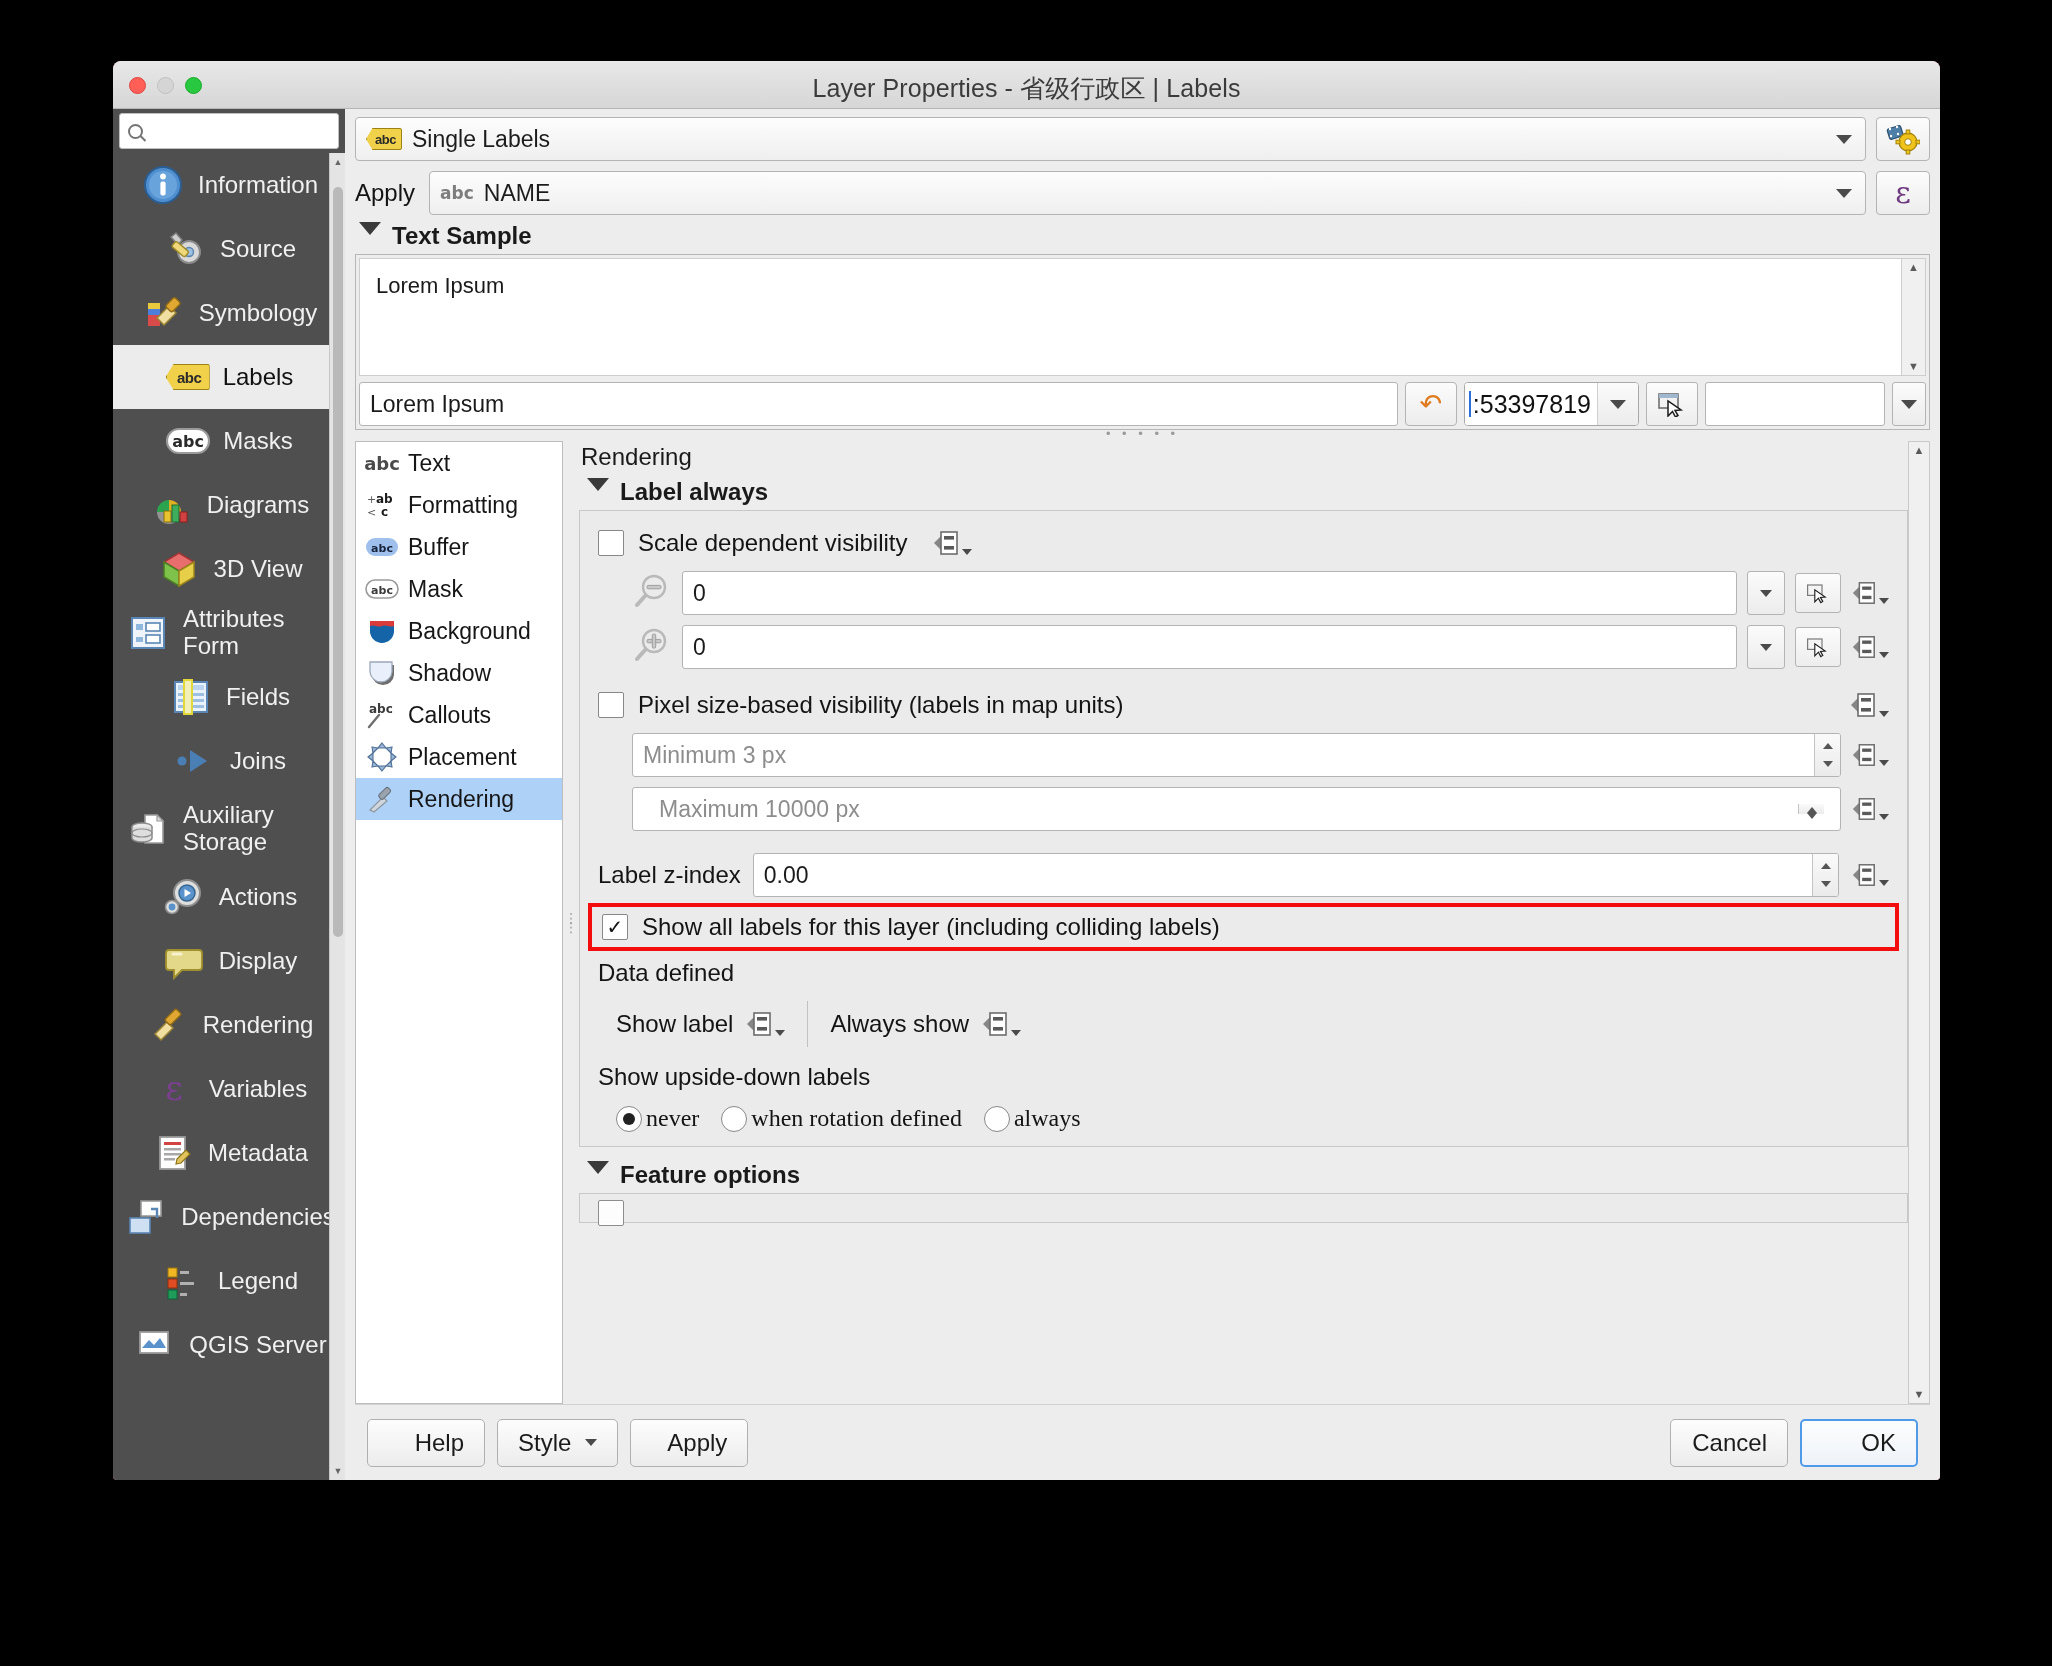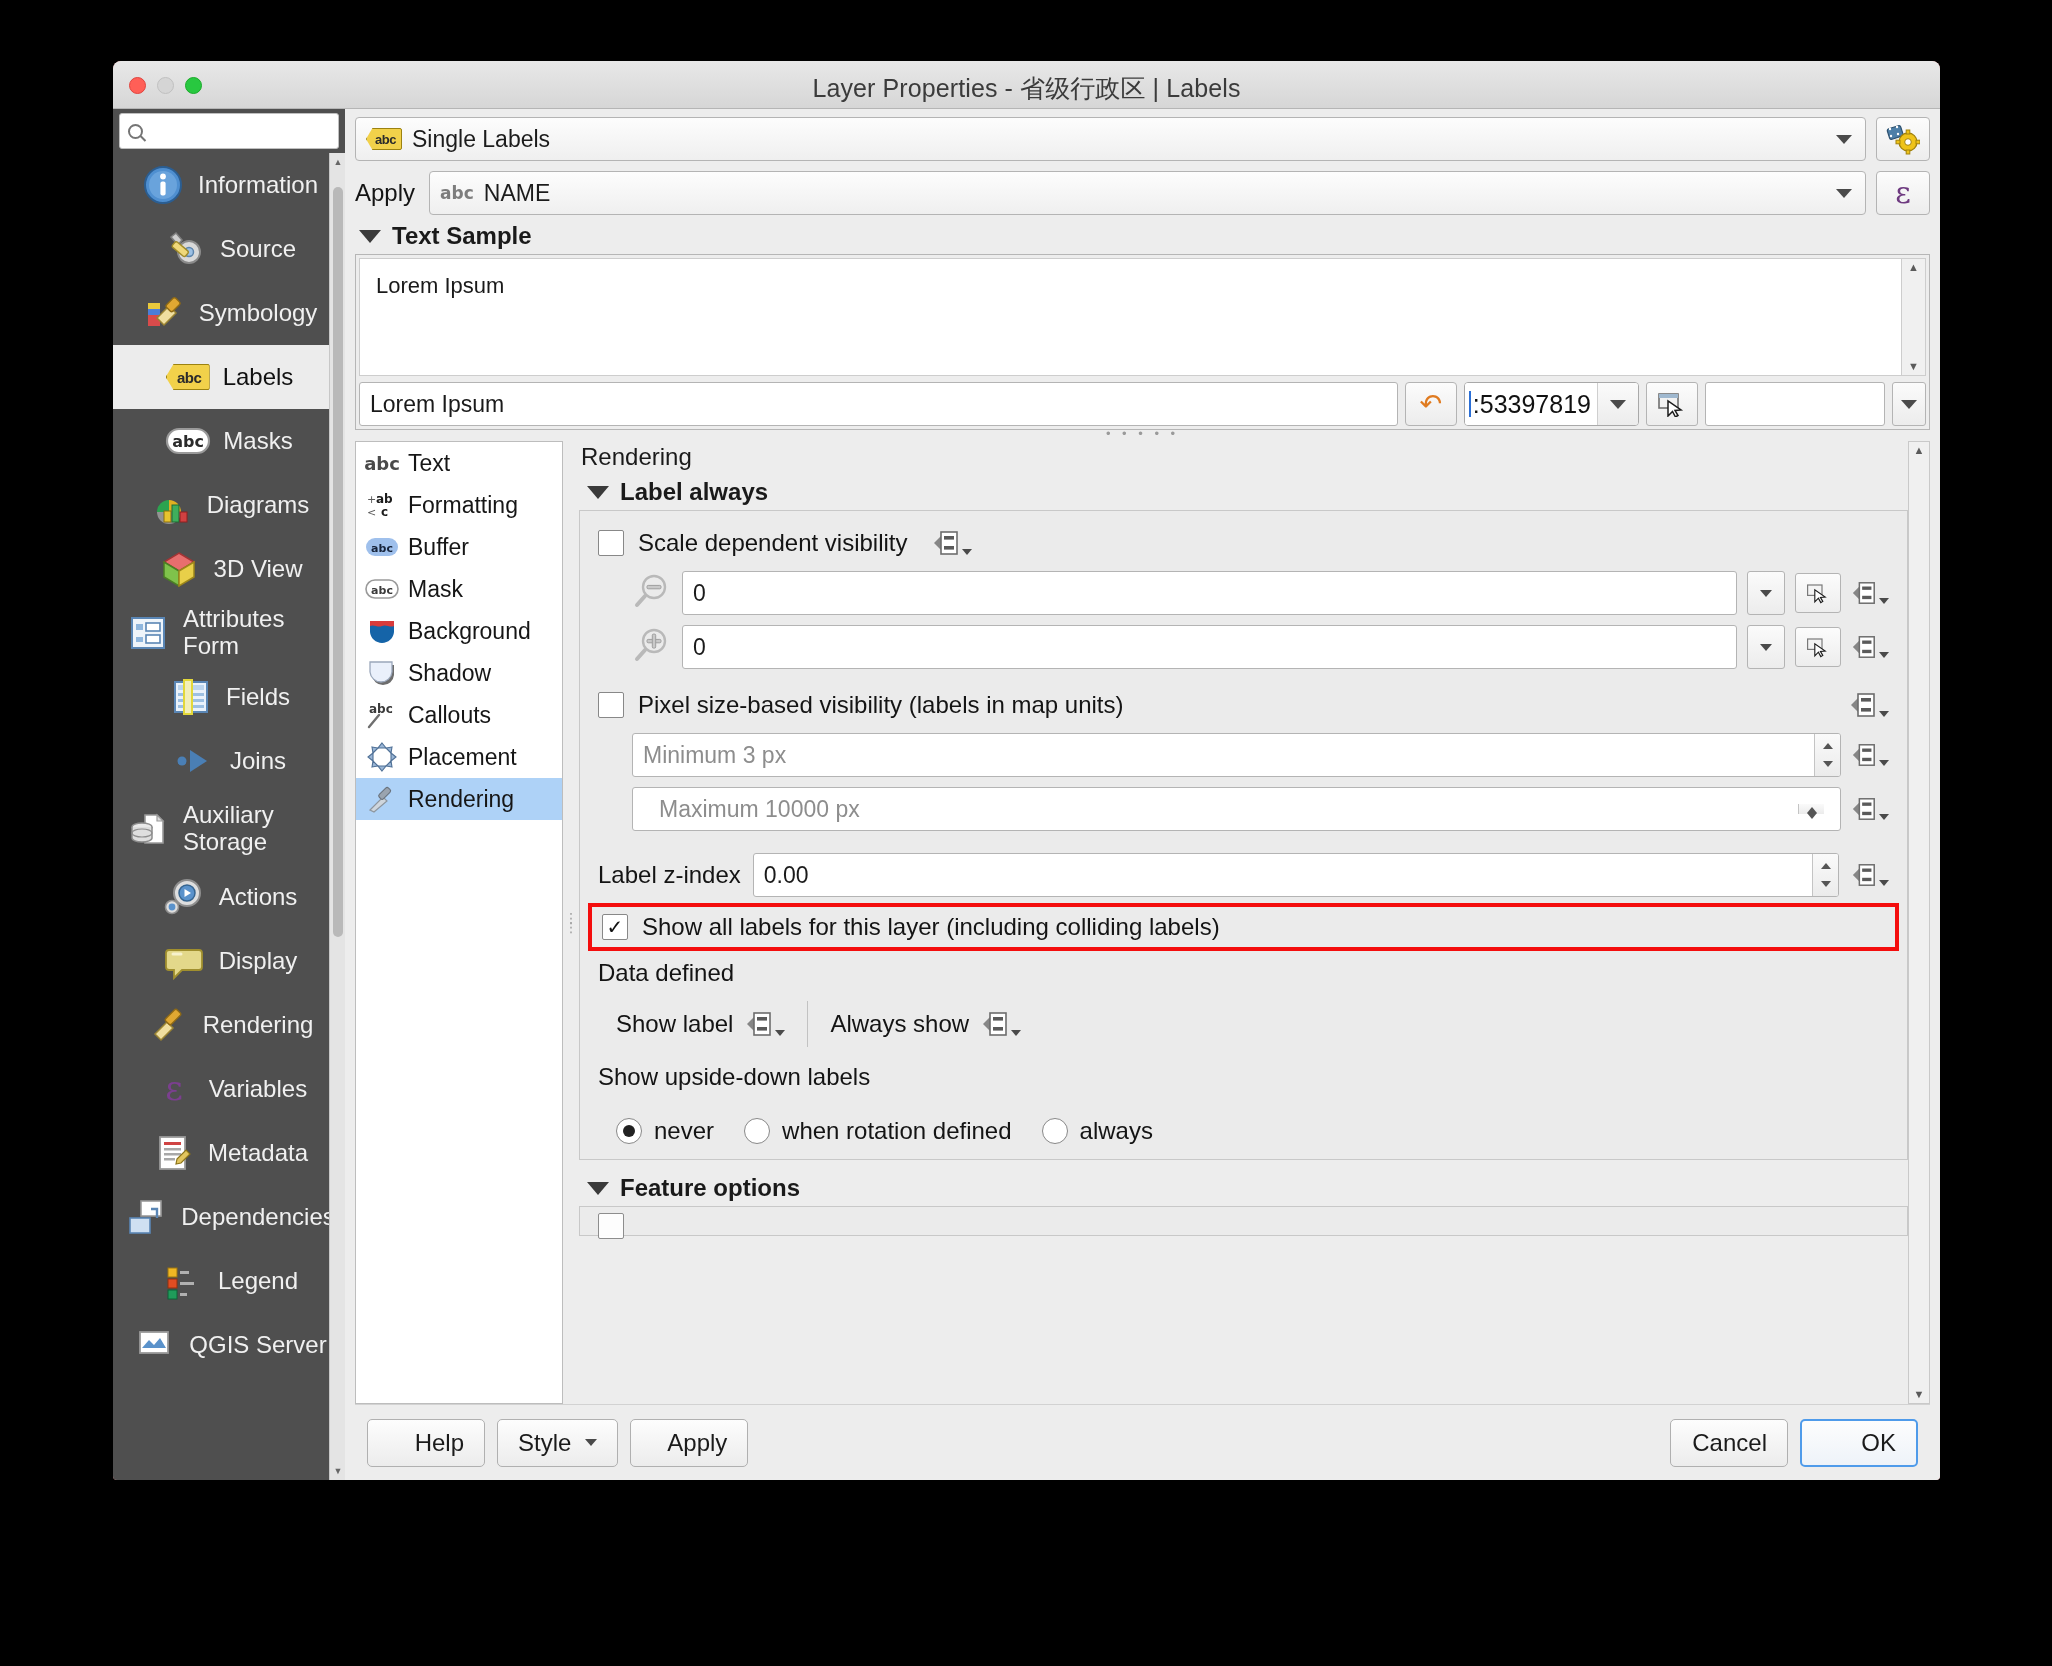--- a/index.html
+++ b/index.html
@@ -162,21 +162,21 @@
     clip-path: polygon(0% 50%, 18% 0%, 100% 0%, 100% 100%, 18% 100%);
     line-height: 1; height: 22px; min-width: 36px;
   }
   .abc-plain {
     font-size: 18px; font-weight: bold; color: #4a4a4a;
     font-family: "DejaVu Sans", sans-serif;
   }
 
   
   .section-hd {
-    display: flex; align-items: center; gap: 11px;
+    display: flex; align-items: flex-start; gap: 11px;
     font-size: 24px; font-weight: bold; color: #1a1a1a;
     margin: 7px 0 4px 4px;
   }
   .tri-dn {
     width: 0; height: 0; border-left: 11px solid transparent;
     border-right: 11px solid transparent; border-top: 13px solid #3a3a3a;
   }
 
   
   #sample-outer {
@@ -962,21 +962,21 @@
                     <rect x="9" y="5" width="16" height="22" fill="#fff" stroke="#6d6d6d" stroke-width="1.6"></rect>
                     <rect x="12" y="9" width="10" height="3.6" fill="#5a5a5a"></rect>
                     <rect x="12" y="19" width="10" height="3.6" fill="#5a5a5a"></rect>
                   </svg>
                   <span class="dd-arrow-small"></span>
                 </span>
               </div>
 
               <div class="opt-label" style="margin-top:16px;">Show upside-down labels</div>
 
-              <div class="row" style="gap:12px;margin-top:26px;padding-left:18px;">
+              <div class="row" style="gap:4px;margin-top:14px;padding-left:18px;font-family:Liberation Serif, serif;">
                 <span class="rdo">
                     <span class="dot"></span>
                   </span>
                 <span class="opt-label">never</span>
                 <span class="rdo" style="margin-left:18px;"></span>
                 <span class="opt-label">when rotation defined</span>
                 <span class="rdo" style="margin-left:18px;"></span>
                 <span class="opt-label">always</span>
               </div>
 

